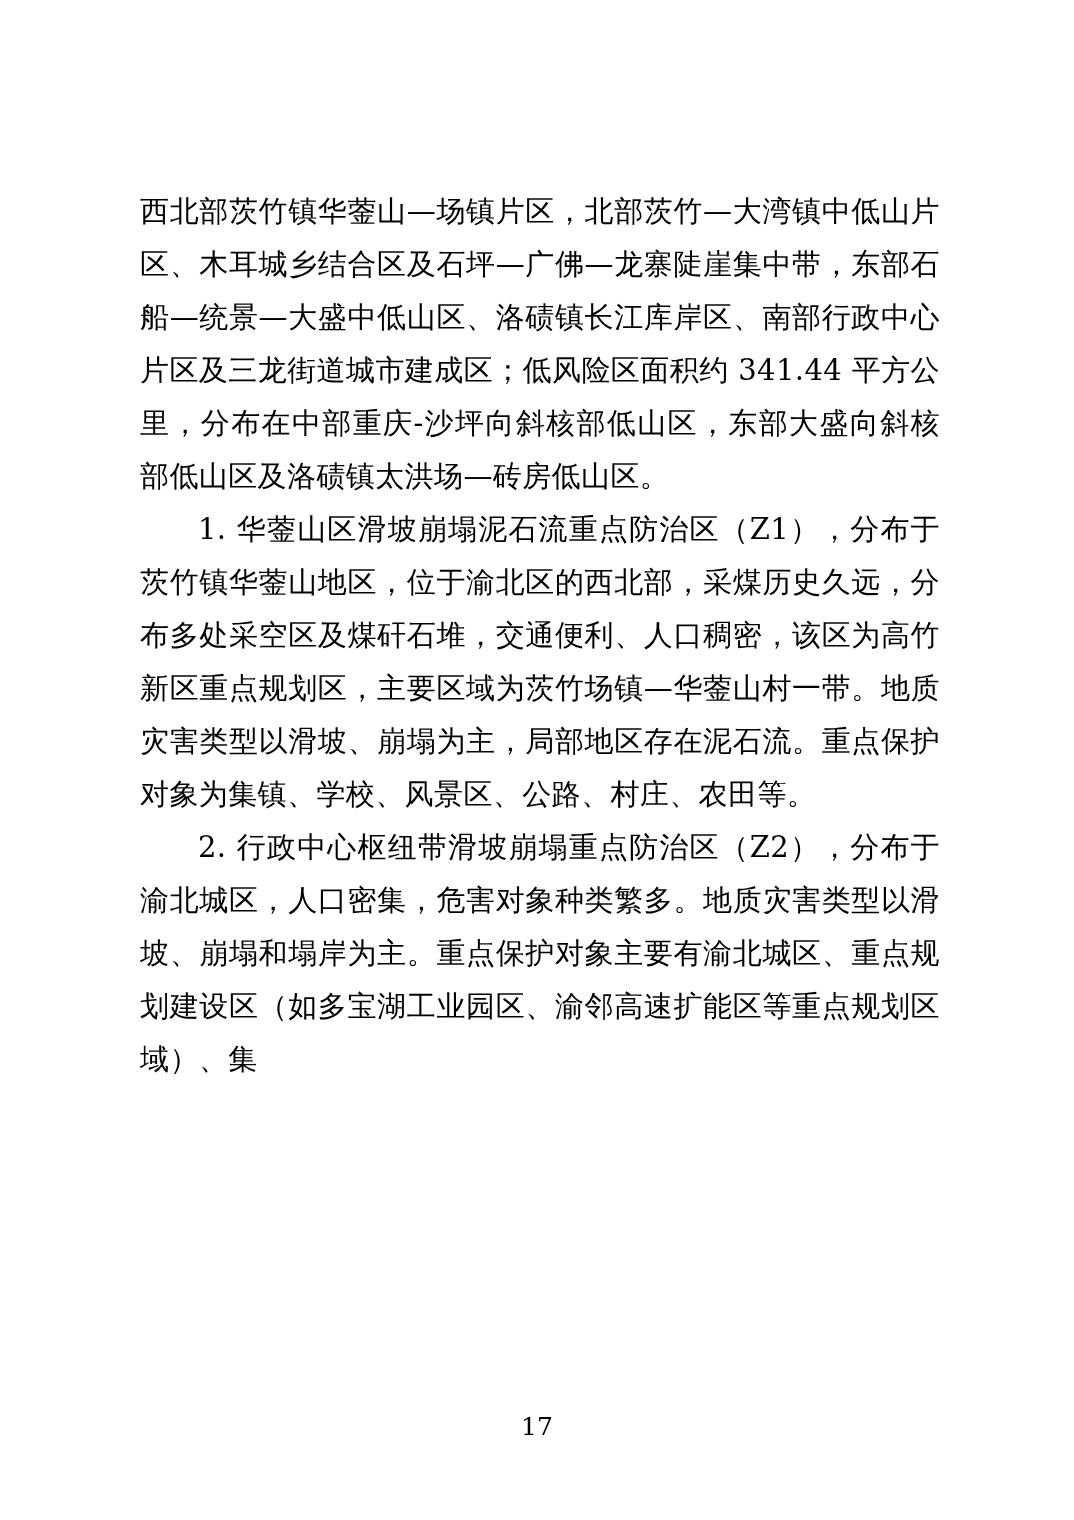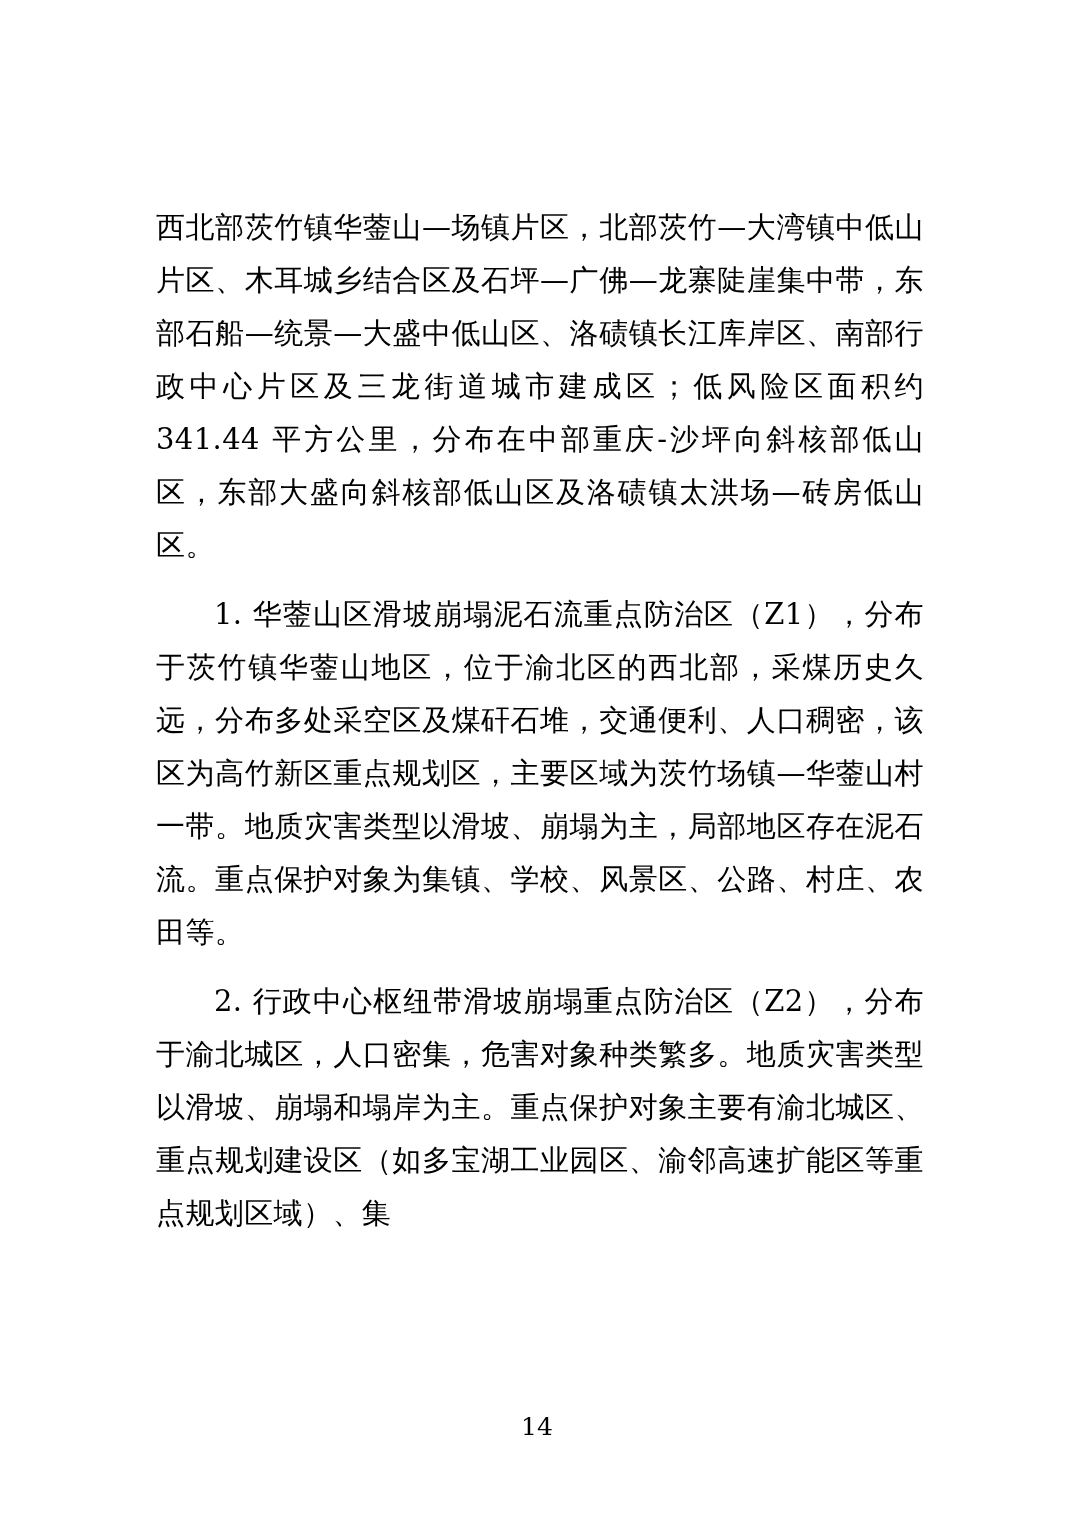--- a/index.html
+++ b/index.html
@@ -21,21 +21,21 @@
     top: 185px;
     width: 800px;
   }
   .para {
     font-family: "DejaVu Serif", "Liberation Serif", serif;
     font-size: 29px;
     line-height: 53px;
     color: #000000;
     text-align: justify;
     text-justify: inter-ideograph;
-    margin: 16px;
+    margin: 0;
     letter-spacing: 0.4px;
   }
   .indent {
     text-indent: 58px;
   }
   .page-number {
     position: absolute;
     left: 0;
     right: 0;
     top: 1412px;
@@ -47,14 +47,14 @@
 </style>
 </head>
 <body>
 
 <div class="page">
   <div class="content">
     <p class="para">西北部茨竹镇华蓥山—场镇片区，北部茨竹—大湾镇中低山片区、木耳城乡结合区及石坪—广佛—龙寨陡崖集中带，东部石船—统景—大盛中低山区、洛碛镇长江库岸区、南部行政中心片区及三龙街道城市建成区；低风险区面积约 341.44 平方公里，分布在中部重庆-沙坪向斜核部低山区，东部大盛向斜核部低山区及洛碛镇太洪场—砖房低山区。</p>
     <p class="para indent">1. 华蓥山区滑坡崩塌泥石流重点防治区（Z1），分布于茨竹镇华蓥山地区，位于渝北区的西北部，采煤历史久远，分布多处采空区及煤矸石堆，交通便利、人口稠密，该区为高竹新区重点规划区，主要区域为茨竹场镇—华蓥山村一带。地质灾害类型以滑坡、崩塌为主，局部地区存在泥石流。重点保护对象为集镇、学校、风景区、公路、村庄、农田等。</p>
     <p class="para indent">2. 行政中心枢纽带滑坡崩塌重点防治区（Z2），分布于渝北城区，人口密集，危害对象种类繁多。地质灾害类型以滑坡、崩塌和塌岸为主。重点保护对象主要有渝北城区、重点规划建设区（如多宝湖工业园区、渝邻高速扩能区等重点规划区域）、集</p>
   </div>
-  <div class="page-number">14</div>
+  <div class="page-number">17</div>
 </div>
 
 </body></html>

